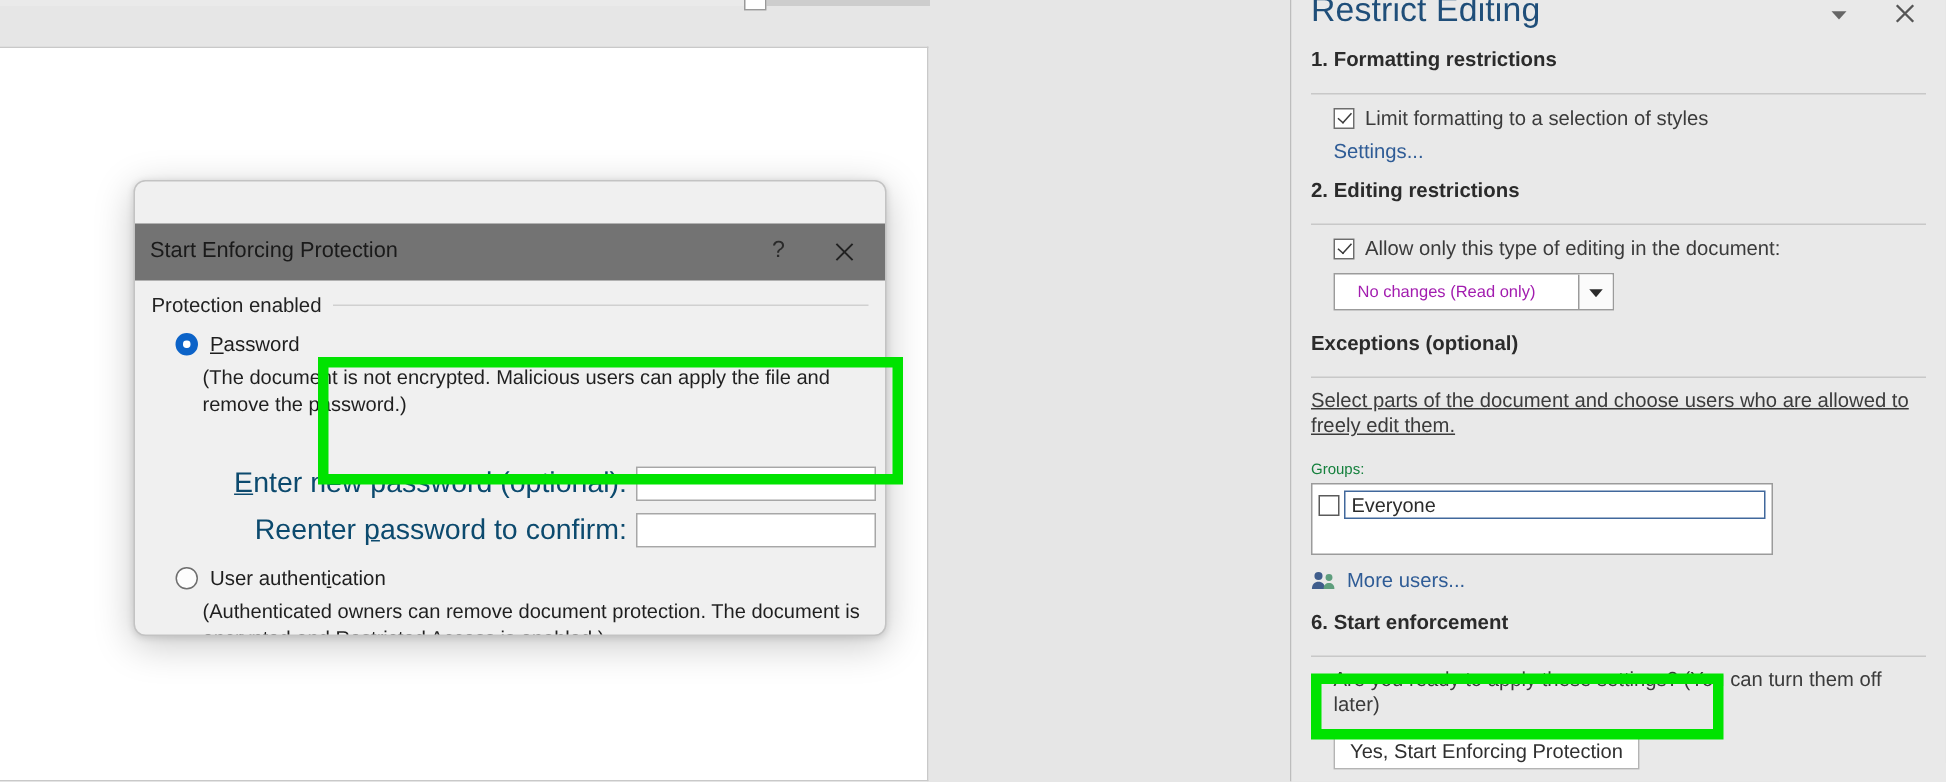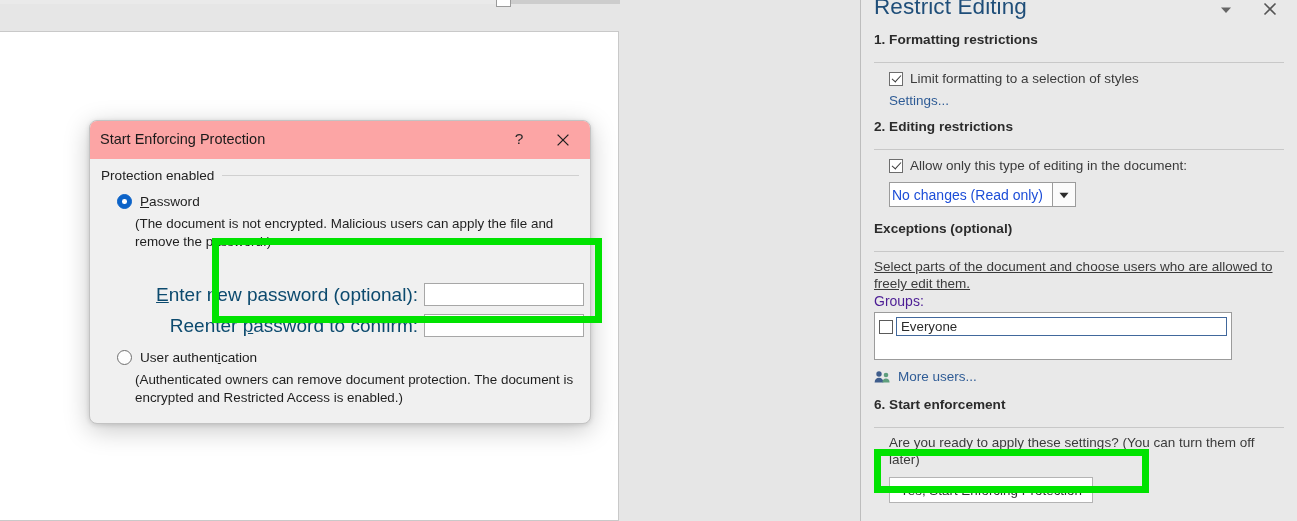--- a/index.html
+++ b/index.html
@@ -168,53 +168,53 @@
     height: 25px;
     background: #ffffff;
     border: 1px solid #9b9b9b;
     box-sizing: border-box;
     display: flex;
     align-items: center;
     cursor: pointer;
   }
   .dropdown .val {
     flex: 1;
-    padding-left: 2px;
-    font-size: 14px;
-    color: #1d4ed8;
+    padding-left: 15px;
+    font-size: 11px;
+    color: #a21caf;
     white-space: nowrap;
     overflow: hidden;
   }
   .dropdown .arrowbox {
     width: 22px; height: 23px;
     border-left: 1px solid #9b9b9b;
     background: #fbfbfb;
     display: flex;
     align-items: center;
     justify-content: center;
   }
 
   .para {
     font-size: 13.5px;
     color: #3b3b3b;
     line-height: 17px;
     margin-left: 15px;
     margin-top: 6px;
   }
   .label-sm {
-    font-size: 14px;
-    color: #4c1d95;
+    font-size: 10px;
+    color: #15803d;
     margin-left: 15px;
-    margin-top: 1px;
+    margin-top: 16px;
   }
 
   #groups-box {
     margin-left: 15px;
     margin-top: 3px;
-    width: 358px;
+    width: 308px;
     height: 48px;
     background: #ffffff;
     border: 1px solid #9b9b9b;
     box-sizing: border-box;
     padding: 4px 4px 0 4px;
   }
   #group-row {
     display: flex;
     align-items: center;
     gap: 3px;
@@ -283,22 +283,23 @@
     height: 302px;
     background: #f0f0f0;
     border: 1px solid #c3c3c3;
     border-radius: 8px;
     box-shadow: 0 6px 26px rgba(0,0,0,0.22), 0 1px 5px rgba(0,0,0,0.13);
     z-index: 50;
     overflow: hidden;
   }
   #dlg-titlebar {
     height: 38px;
-    background: #fca5a5;
+    background: #737373;
     position: relative;
+    margin-top: 28px;
   }
   #dlg-title {
     position: absolute;
     left: 10px; top: 10px;
     font-size: 14.5px;
     color: #1a1a1a;
     white-space: nowrap;
   }
   #dlg-help {
     position: absolute;

